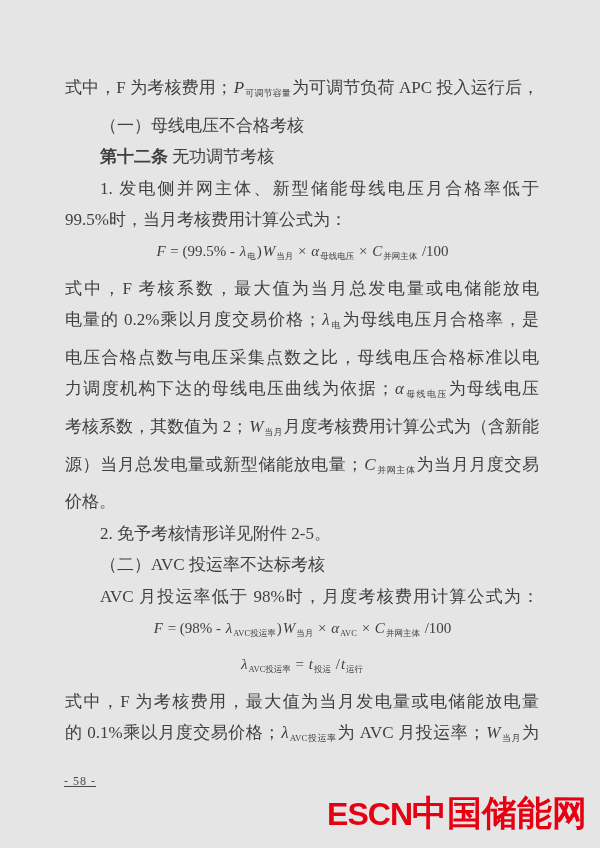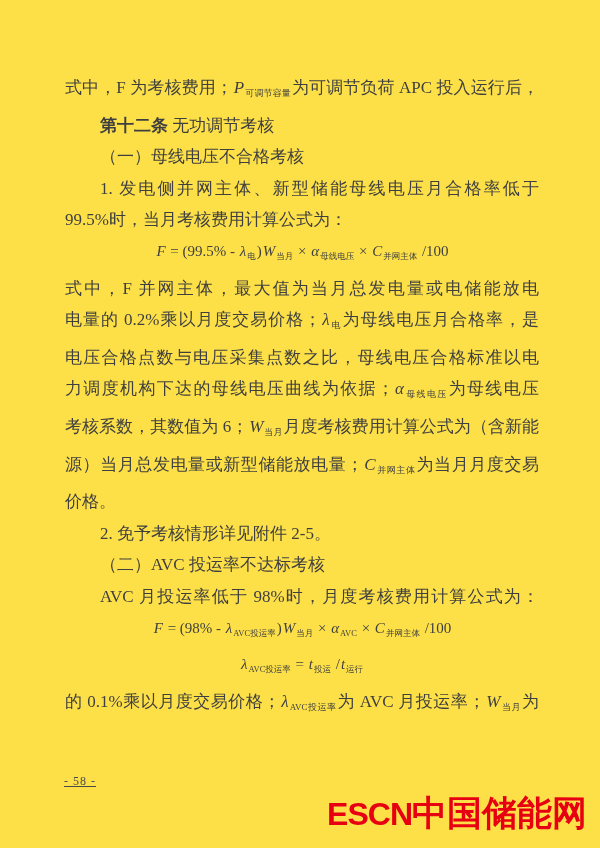--- a/index.html
+++ b/index.html
@@ -4,21 +4,21 @@
 <style>
   * { margin:0; padding:0; box-sizing:border-box; }
   html,body { width:600px; height:848px; }
   body {
     background:#ffffff;
     font-family:"Liberation Serif","DejaVu Serif",serif;
   }
   .page {
     position:relative;
     width:600px; height:848px;
-    background:#fde047;
+    background:#e5e5e5;
     overflow:hidden;
   }
   .content {
     position:absolute;
     left:65px; right:61px; top:72px;
     color:#3f3f3f;
     font-size:17px;
   }
   .line {
     line-height:31.6px;
@@ -77,37 +77,38 @@
     font-size:35px;
     letter-spacing:0px;
   }
 </style>
 </head>
 <body>
 
 <div class="page">
   <div class="content">
       <div class="line j"><span>式中，F 为考核费用；</span><i>P</i><sub>可调节容量</sub><span>为可调节负荷 APC 投入运行后，</span></div>
+      <div class="line ind"><span>（一）母线电压不合格考核</span></div>
       <div class="line ind"><b>第十二条</b><span> 无功调节考核</span></div>
-      <div class="line ind"><span>（一）母线电压不合格考核</span></div>
       <div class="line ind j"><span>1. 发电侧并网主体、新型储能母线电压月合格率低于</span></div>
       <div class="line"><span>99.5%时，当月考核费用计算公式为：</span></div>
       <div class="line formula"><i>F</i><span> = (99.5% - </span><i>λ</i><sub>电</sub><span>)</span><i>W</i><sub>当月</sub><span> × </span><i>α</i><sub>母线电压</sub><span> × </span><i>C</i><sub>并网主体</sub><span> /100</span></div>
-      <div class="line j"><span>式中，F 并网主体，最大值为当月总发电量或电储能放电</span></div>
+      <div class="line j"><span>式中，F 考核系数，最大值为当月总发电量或电储能放电</span></div>
       <div class="line j"><span>电量的 0.2%乘以月度交易价格；</span><i>λ</i><sub>电</sub><span>为母线电压月合格率，是</span></div>
       <div class="line j"><span>电压合格点数与电压采集点数之比，母线电压合格标准以电</span></div>
       <div class="line j"><span>力调度机构下达的母线电压曲线为依据；</span><i>α</i><sub>母线电压</sub><span>为母线电压</span></div>
-      <div class="line j"><span>考核系数，其数值为 6；</span><i>W</i><sub>当月</sub><span>月度考核费用计算公式为（含新能</span></div>
+      <div class="line j"><span>考核系数，其数值为 2；</span><i>W</i><sub>当月</sub><span>月度考核费用计算公式为（含新能</span></div>
       <div class="line j"><span>源）当月总发电量或新型储能放电量；</span><i>C</i><sub>并网主体</sub><span>为当月月度交易</span></div>
       <div class="line"><span>价格。</span></div>
       <div class="line ind"><span>2. 免予考核情形详见附件 2-5。</span></div>
       <div class="line ind"><span>（二）AVC 投运率不达标考核</span></div>
       <div class="line ind j"><span>AVC 月投运率低于 98%时，月度考核费用计算公式为：</span></div>
       <div class="line formula"><i>F</i><span> = (98% - </span><i>λ</i><sub>AVC投运率</sub><span>)</span><i>W</i><sub>当月</sub><span> × </span><i>α</i><sub>AVC</sub><span> × </span><i>C</i><sub>并网主体</sub><span> /100</span></div>
       <div class="line formula"><i>λ</i><sub>AVC投运率</sub><span> = </span><i>t</i><sub>投运</sub><span> /</span><i>t</i><sub>运行</sub></div>
+      <div class="line j"><span>式中，F 为考核费用，最大值为当月发电量或电储能放电量</span></div>
       <div class="line j"><span>的 0.1%乘以月度交易价格；</span><i>λ</i><sub>AVC投运率</sub><span>为 AVC 月投运率；</span><i>W</i><sub>当月</sub><span>为</span></div>
     </div>
   <div class="page-number">- 58 -</div>
   <div class="logo" style="color: rgb(230, 0, 18);">
     <span class="logo-latin">ESCN</span>
     <span class="logo-cjk">中国储能网</span>
   </div>
 </div>
 
 </body></html>

